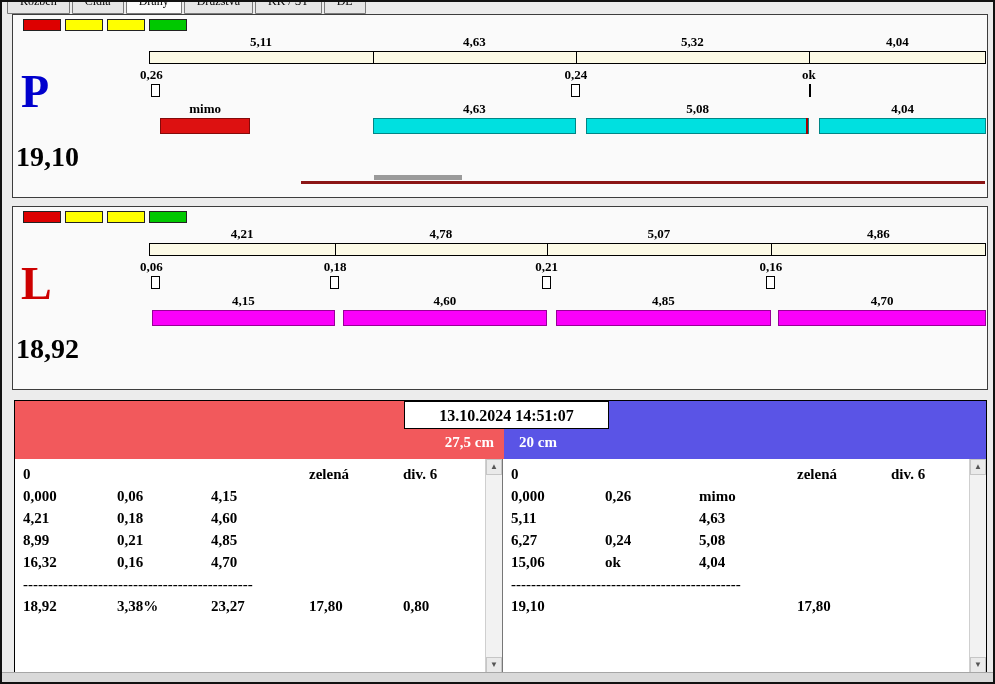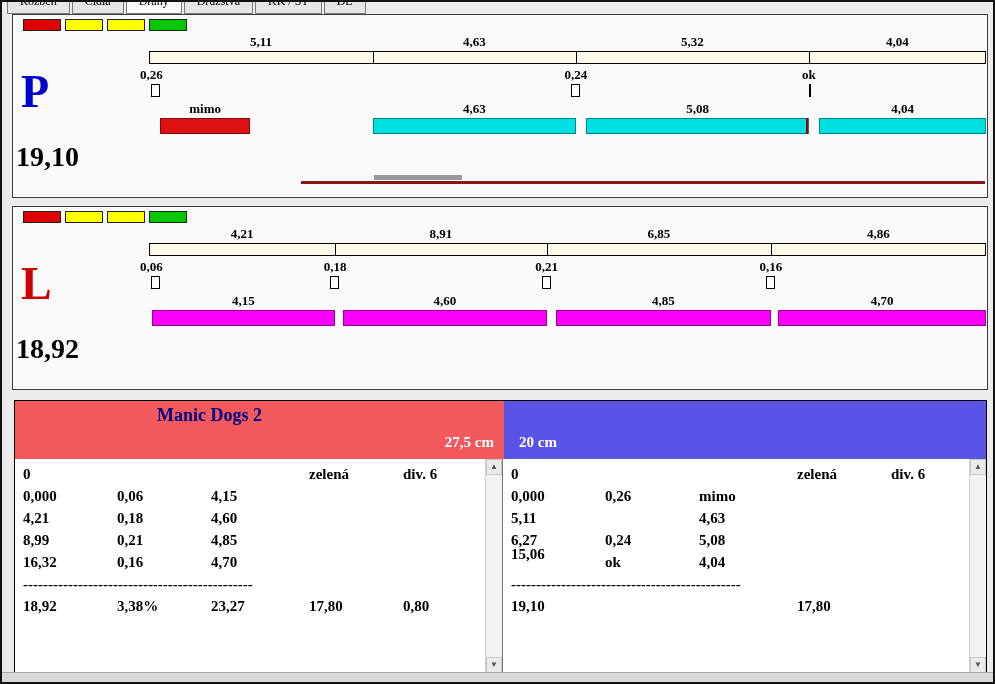--- a/index.html
+++ b/index.html
@@ -96,23 +96,23 @@
       <div style="position: absolute; left: 288px; right: 2px; top: 166px; height: 3px; background: rgb(139, 21, 21);"></div>
     </div>
   <div class="lane-panel" id="lane-l" style="top:204px;">
       <div style="position: absolute; left: 10px; top: 4px; width: 38px; height: 12px; background: rgb(221, 0, 0); border: 1px solid rgb(34, 34, 34); box-sizing: border-box;"></div>
       <div style="position: absolute; left: 52px; top: 4px; width: 38px; height: 12px; background: rgb(255, 255, 0); border: 1px solid rgb(34, 34, 34); box-sizing: border-box;"></div>
       <div style="position: absolute; left: 94px; top: 4px; width: 38px; height: 12px; background: rgb(255, 255, 0); border: 1px solid rgb(34, 34, 34); box-sizing: border-box;"></div>
       <div style="position: absolute; left: 136px; top: 4px; width: 38px; height: 12px; background: rgb(0, 200, 0); border: 1px solid rgb(34, 34, 34); box-sizing: border-box;"></div>
       <div style="position: absolute; left: 136px; top: 36px; width: 837px; height: 13px; background: rgb(252, 250, 230); border: 1px solid rgb(0, 0, 0); box-sizing: border-box;"></div>
       <div class="lbl" style="left: 199.123px; top: 19px; width: 60px; text-align: center;">4,21</div>
       <div style="position: absolute; left: 322.246px; top: 36px; width: 1px; height: 13px; background: rgb(0, 0, 0);"></div>
-      <div class="lbl" style="left: 397.977px; top: 19px; width: 60px; text-align: center;">8,91</div>
+      <div class="lbl" style="left: 397.977px; top: 19px; width: 60px; text-align: center;">4,78</div>
       <div style="position: absolute; left: 533.708px; top: 36px; width: 1px; height: 13px; background: rgb(0, 0, 0);"></div>
-      <div class="lbl" style="left: 615.853px; top: 19px; width: 60px; text-align: center;">6,85</div>
+      <div class="lbl" style="left: 615.853px; top: 19px; width: 60px; text-align: center;">5,07</div>
       <div style="position: absolute; left: 757.999px; top: 36px; width: 1px; height: 13px; background: rgb(0, 0, 0);"></div>
       <div class="lbl" style="left: 835.499px; top: 19px; width: 60px; text-align: center;">4,86</div>
       <div class="lbl" style="left: 127px; top: 52px; width: 70px; text-align: left;">0,06</div>
       <div style="position: absolute; left: 138px; top: 69px; width: 9px; height: 13px; background: rgb(255, 255, 255); border: 1px solid rgb(0, 0, 0); box-sizing: border-box;"></div>
       <div class="lbl" style="left: 292.246px; top: 52px; width: 60px; text-align: center;">0,18</div>
       <div style="position: absolute; left: 317.246px; top: 69px; width: 9px; height: 13px; background: rgb(255, 255, 255); border: 1px solid rgb(0, 0, 0); box-sizing: border-box;"></div>
       <div class="lbl" style="left: 503.708px; top: 52px; width: 60px; text-align: center;">0,21</div>
       <div style="position: absolute; left: 528.708px; top: 69px; width: 9px; height: 13px; background: rgb(255, 255, 255); border: 1px solid rgb(0, 0, 0); box-sizing: border-box;"></div>
       <div class="lbl" style="left: 727.999px; top: 52px; width: 60px; text-align: center;">0,16</div>
       <div style="position: absolute; left: 752.999px; top: 69px; width: 9px; height: 13px; background: rgb(255, 255, 255); border: 1px solid rgb(0, 0, 0); box-sizing: border-box;"></div>
@@ -124,28 +124,28 @@
       <div style="position: absolute; left: 542.998px; top: 103px; width: 215.001px; height: 16px; background: rgb(250, 0, 250); border: 1px solid rgba(0, 0, 0, 0.4); box-sizing: border-box;"></div>
       <div class="lbl" style="left: 834.039px; top: 86px; width: 70px; text-align: center;">4,70</div>
       <div style="position: absolute; left: 765.077px; top: 103px; width: 207.923px; height: 16px; background: rgb(250, 0, 250); border: 1px solid rgba(0, 0, 0, 0.4); box-sizing: border-box;"></div>
       <div style="position: absolute; left: 8px; top: 54px; font-size: 46px; font-weight: bold; color: rgb(205, 0, 0); line-height: 1;">L</div>
       <div style="position: absolute; left: 3px; top: 128px; font-size: 28px; font-weight: bold; color: rgb(0, 0, 0); line-height: 1;">18,92</div>
     </div>
 
   <div class="results">
 
     <div class="team-hdr red-hdr">
-      <div class="team-name" style="left:0;width:389px;">Manic Dogs 2</div>
       <div class="team-height" style="right:10px;">27,5 cm</div>
     </div>
 
     <div class="team-hdr blue-hdr">
       <div class="team-height" style="left:15px;">20 cm</div>
     </div>
 
+    <div class="datebox">13.10.2024 14:51:07</div>
 
     <div class="tbl tbl-left" id="table-left">
         <div class="cell" style="left: 8px; top: 6px;">0</div>
         <div class="cell" style="left: 294px; top: 6px;">zelená</div>
         <div class="cell" style="left: 388px; top: 6px;">div. 6</div>
         <div class="cell" style="left: 8px; top: 28px;">0,000</div>
         <div class="cell" style="left: 102px; top: 28px;">0,06</div>
         <div class="cell" style="left: 196px; top: 28px;">4,15</div>
         <div class="cell" style="left: 8px; top: 50px;">4,21</div>
         <div class="cell" style="left: 102px; top: 50px;">0,18</div>
@@ -172,21 +172,21 @@
         <div class="cell" style="left: 294px; top: 6px;">zelená</div>
         <div class="cell" style="left: 388px; top: 6px;">div. 6</div>
         <div class="cell" style="left: 8px; top: 28px;">0,000</div>
         <div class="cell" style="left: 102px; top: 28px;">0,26</div>
         <div class="cell" style="left: 196px; top: 28px;">mimo</div>
         <div class="cell" style="left: 8px; top: 50px;">5,11</div>
         <div class="cell" style="left: 196px; top: 50px;">4,63</div>
         <div class="cell" style="left: 8px; top: 72px;">6,27</div>
         <div class="cell" style="left: 102px; top: 72px;">0,24</div>
         <div class="cell" style="left: 196px; top: 72px;">5,08</div>
-        <div class="cell" style="left: 8px; top: 86px;">15,06</div>
+        <div class="cell" style="left: 8px; top: 94px;">15,06</div>
         <div class="cell" style="left: 102px; top: 94px;">ok</div>
         <div class="cell" style="left: 196px; top: 94px;">4,04</div>
         <div class="cell" style="left: 8px; top: 116px;">----------------------------------------------</div>
         <div class="cell" style="left: 8px; top: 138px;">19,10</div>
         <div class="cell" style="left: 294px; top: 138px;">17,80</div>
         <div class="scrollbar">
           <div class="sb-btn sb-up">▲</div>
           <div class="sb-btn sb-down">▼</div>
         </div>
       </div>

